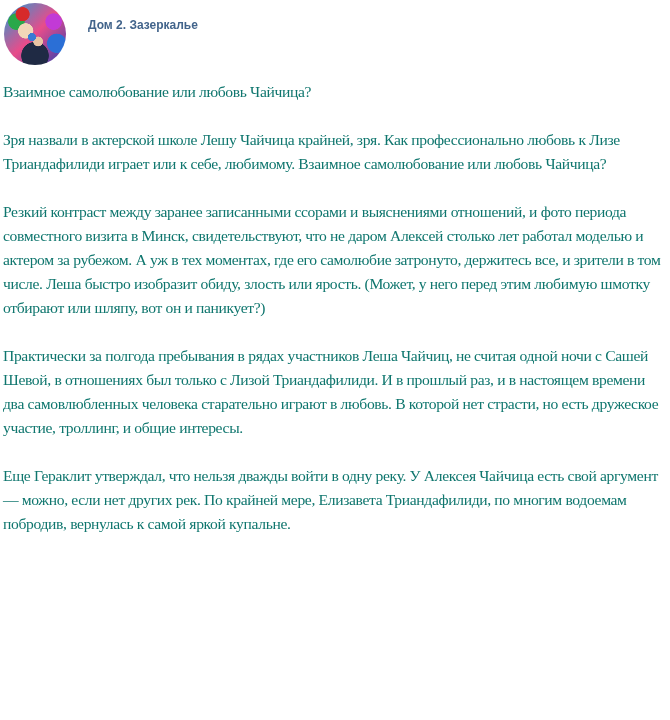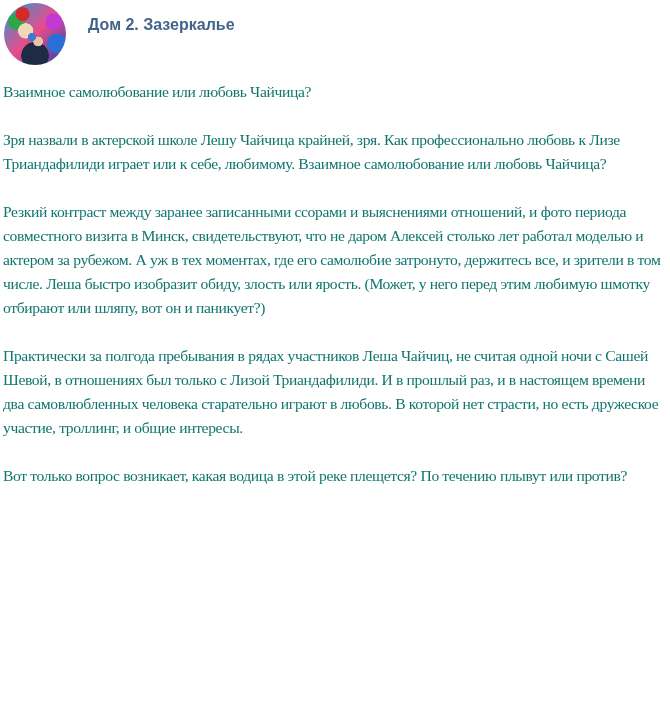--- a/index.html
+++ b/index.html
@@ -15,21 +15,21 @@
         radial-gradient(circle at 50% 85%, #1f2a44 0 22%, transparent 23%),
         radial-gradient(circle at 20% 30%, #2aa84a 0 12%, transparent 13%),
         radial-gradient(circle at 80% 30%, #c23ad6 0 12%, transparent 13%),
         radial-gradient(circle at 85% 65%, #2b6fd6 0 14%, transparent 15%),
         linear-gradient(135deg, #1e9fd6, #e84c8a 50%, #2a3fb0);
       flex-shrink: 0;
     }
     .title {
       margin-left: 22px; margin-top: -18px;
       font-family: "Liberation Sans", sans-serif;
-      font-weight: bold; font-size: 16px; color: #42648b;
+      font-weight: bold; font-size: 12px; color: #42648b;
     }
     .post {
       position: absolute; left: 3px; top: 80px; width: 664px;
       font-family: Liberation Serif, serif;
       font-size: 15.6px; line-height: 24px; color: #0f766e;
       letter-spacing: -0.35px;
     }
     .post p { margin: 0 0 24px 0; }
   </style>
 </head>
@@ -38,14 +38,14 @@
 <div class="header">
   <div class="avatar"></div>
   <div class="title">Дом 2. Зазеркалье</div>
 </div>
 
 <div class="post">
   <p>Взаимное самолюбование или любовь Чайчица?</p>
   <p>Зря назвали в актерской школе Лешу Чайчица крайней, зря. Как профессионально любовь к Лизе Триандафилиди играет или к себе, любимому. Взаимное самолюбование или любовь Чайчица?</p>
   <p>Резкий контраст между заранее записанными ссорами и выяснениями отношений, и фото периода совместного визита в Минск, свидетельствуют, что не даром Алексей столько лет работал моделью и актером за рубежом. А уж в тех моментах, где его самолюбие затронуто, держитесь все, и зрители в том числе. Леша быстро изобразит обиду, злость или ярость. (Может, у него перед этим любимую шмотку отбирают или шляпу, вот он и паникует?)</p>
   <p>Практически за полгода пребывания в рядах участников Леша Чайчиц, не считая одной ночи с Сашей Шевой, в отношениях был только с Лизой Триандафилиди. И в прошлый раз, и в настоящем времени два самовлюбленных человека старательно играют в любовь. В которой нет страсти, но есть дружеское участие, троллинг, и общие интересы.</p>
-  <p>Вот только вопрос возникает, какая водица в этой реке плещется? По течению плывут или против?</p>
+  <p>Еще Гераклит утверждал, что нельзя дважды войти в одну реку. У Алексея Чайчица есть свой аргумент — можно, если нет других рек. По крайней мере, Елизавета Триандафилиди, по многим водоемам побродив, вернулась к самой яркой купальне.</p>
 </div>
 
 </body></html>

